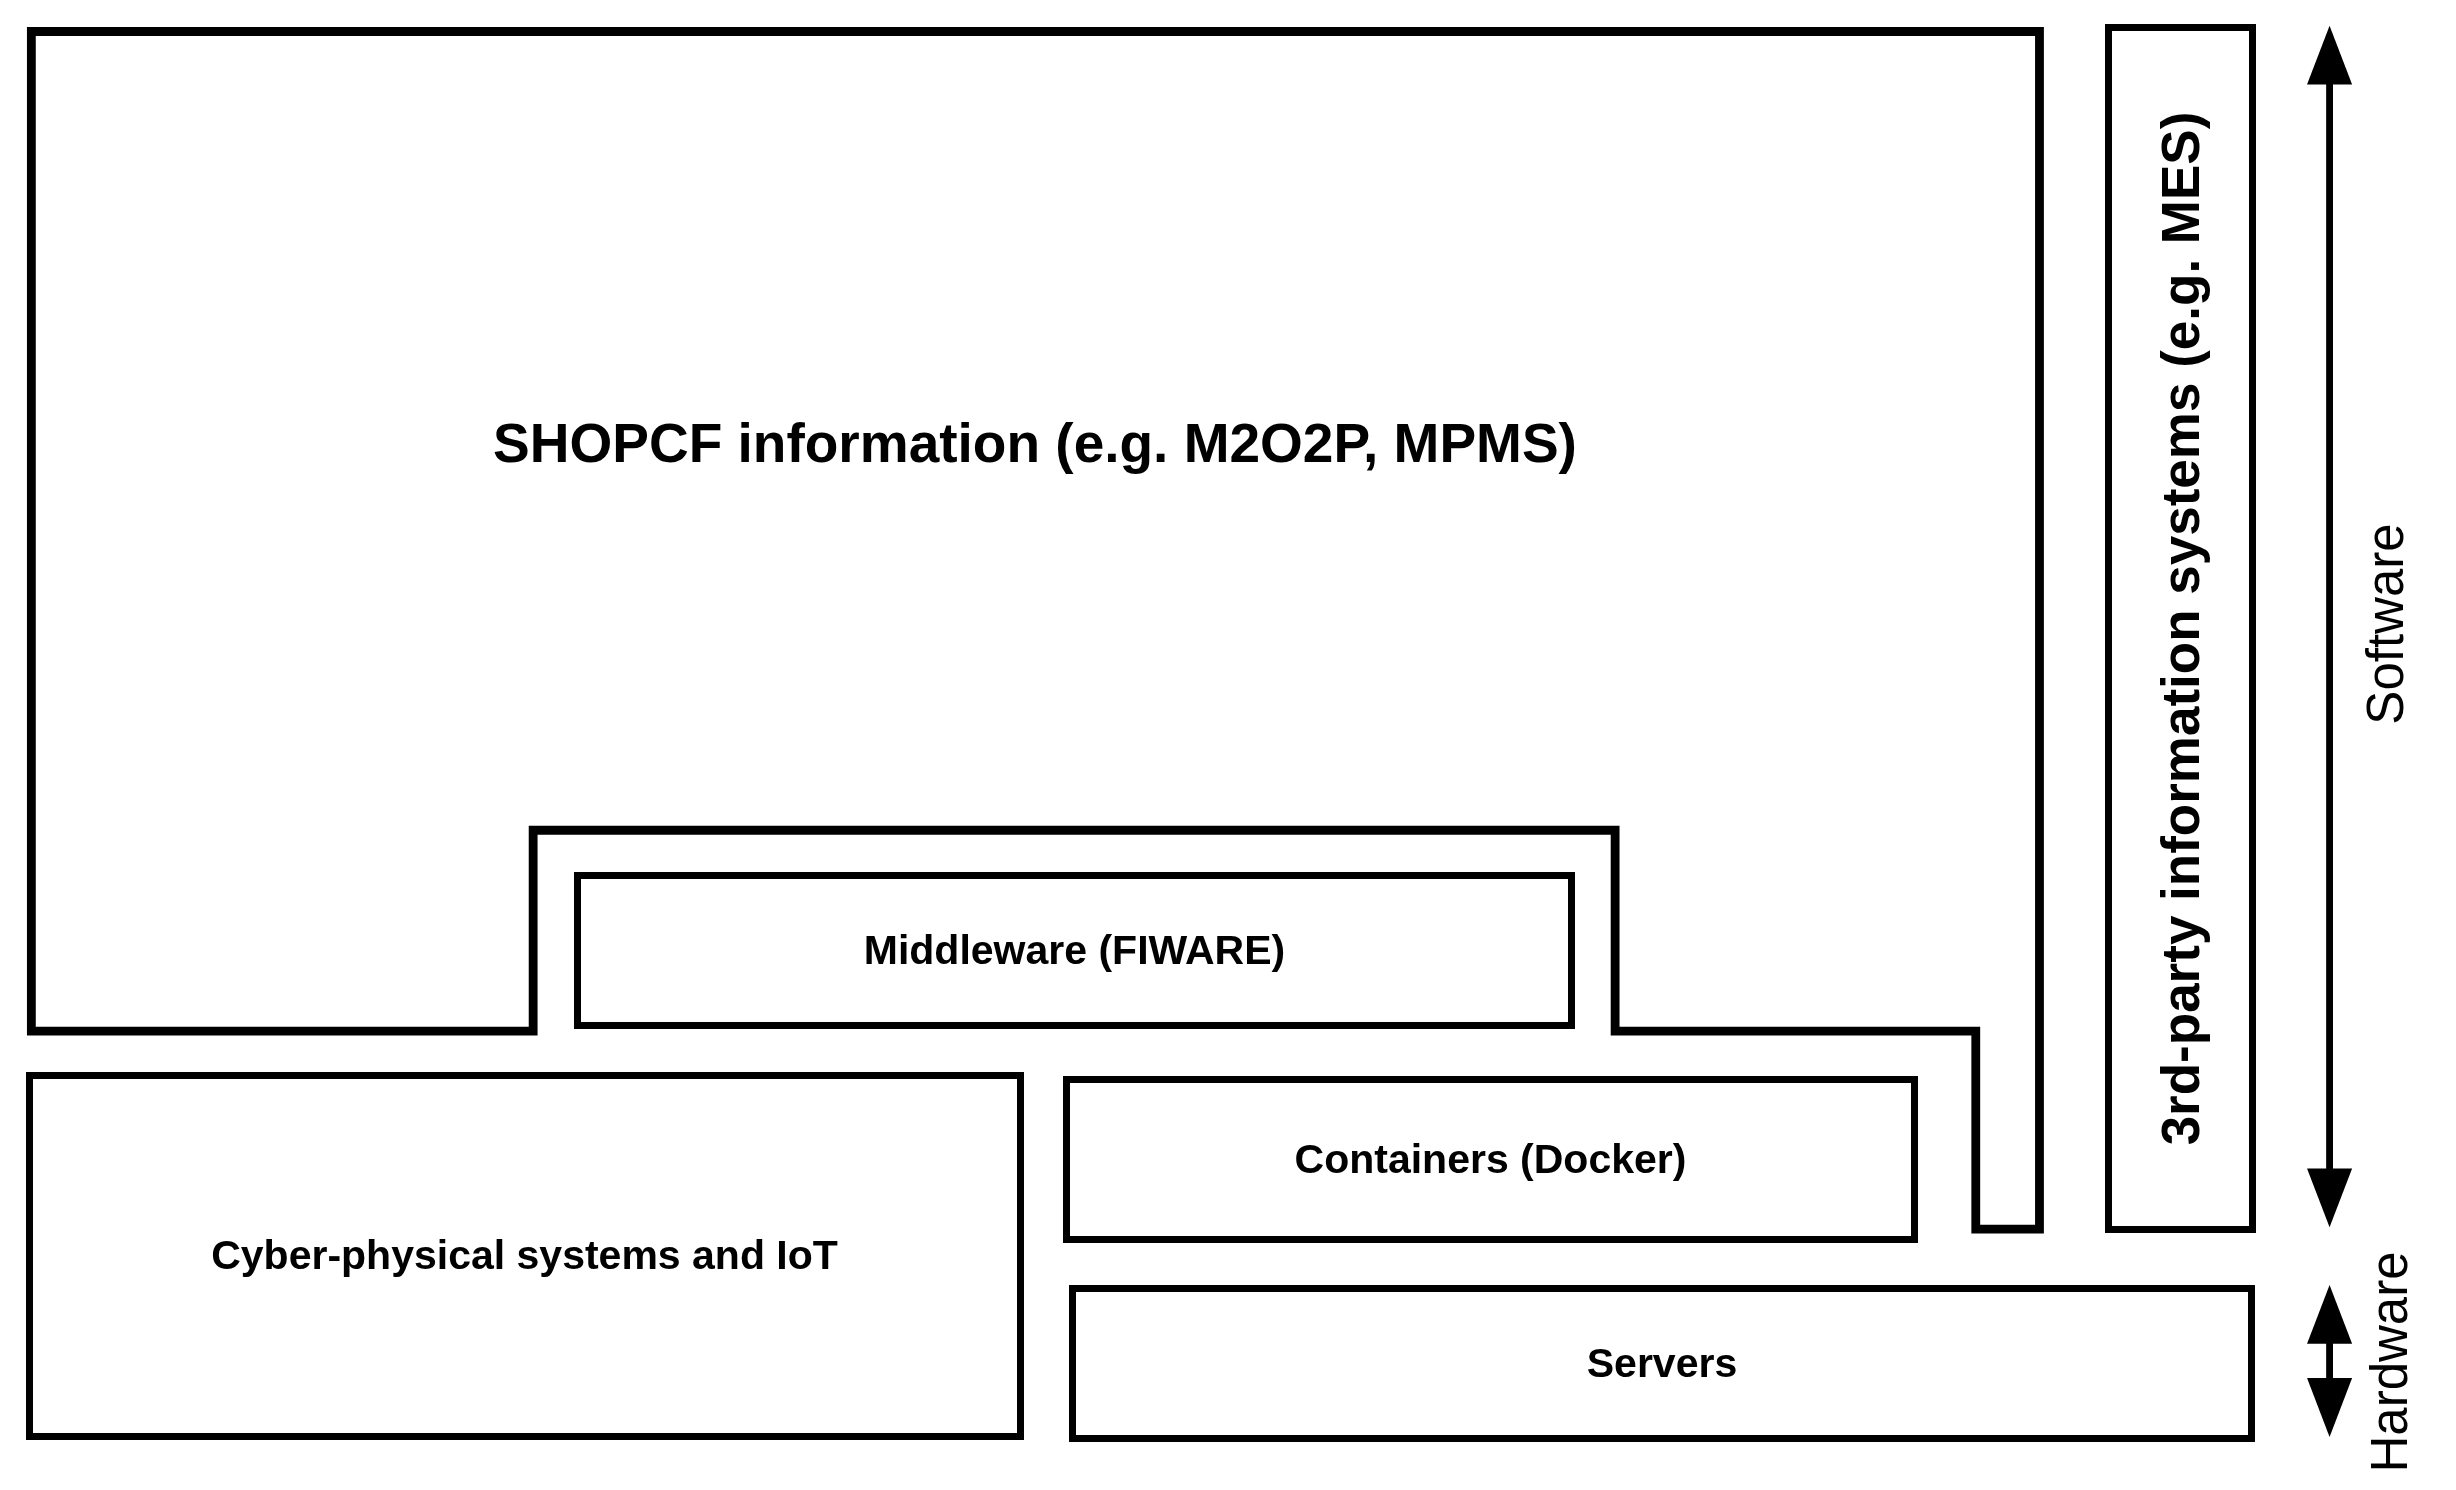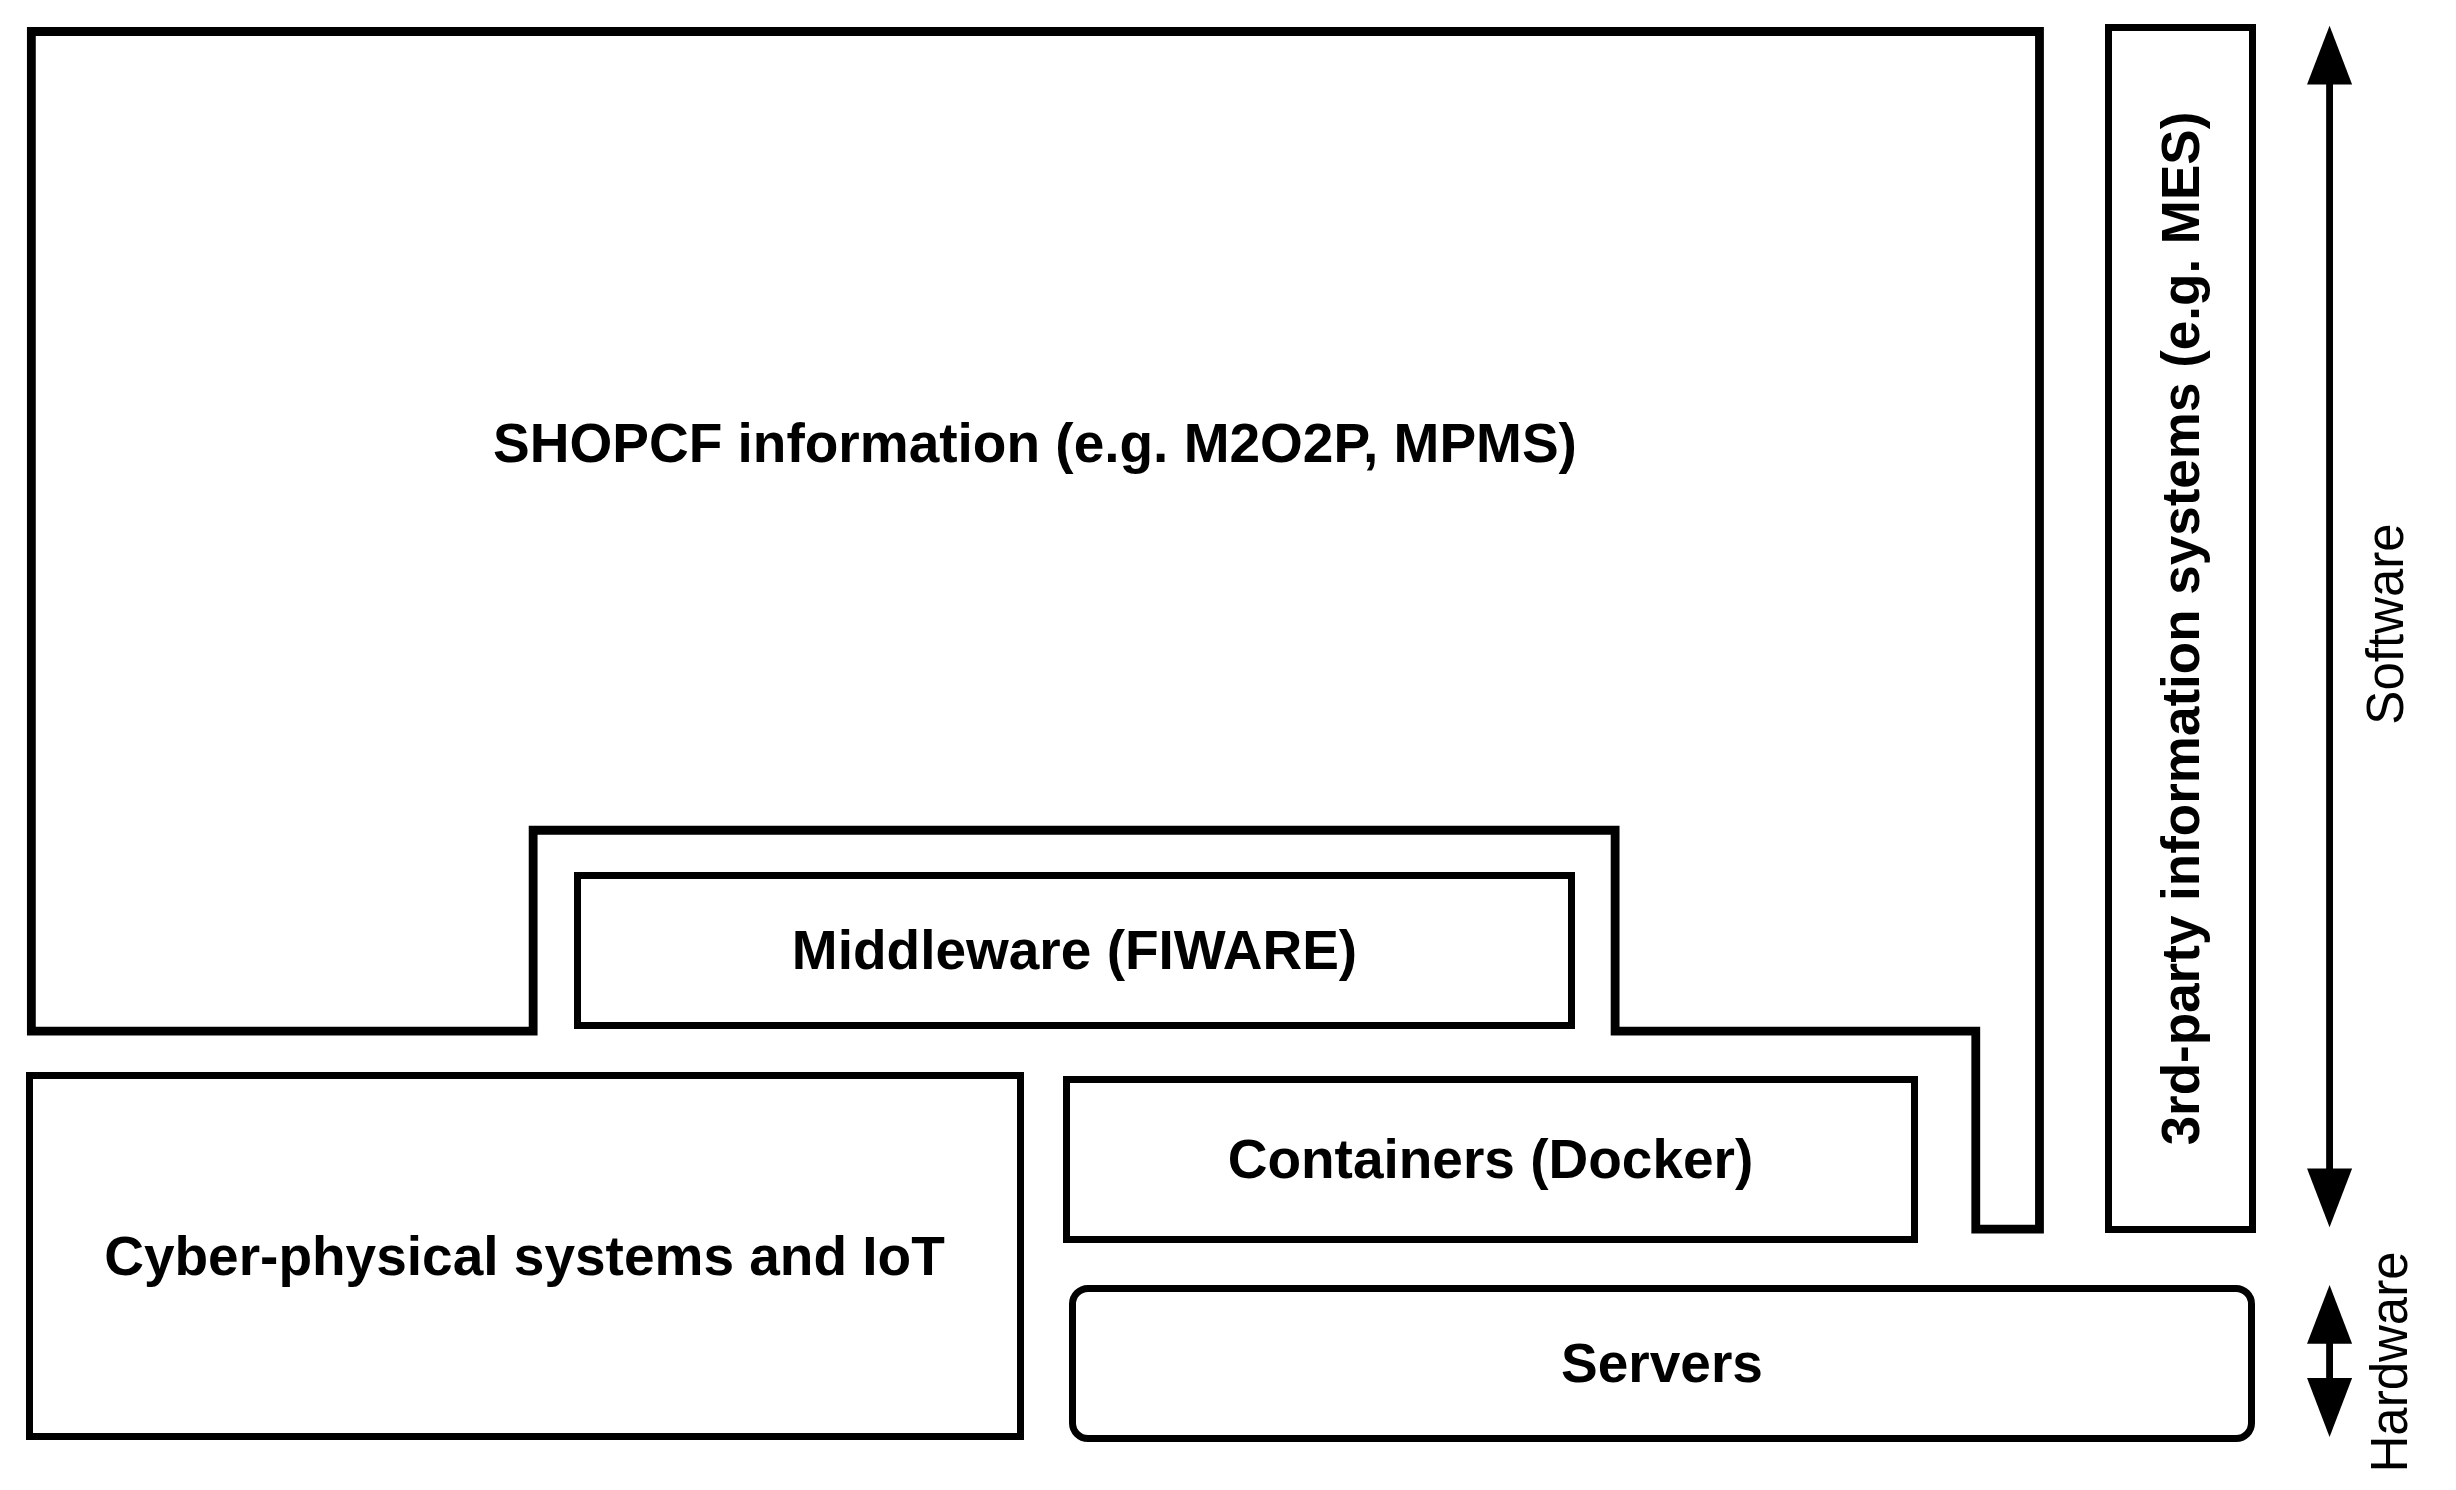--- a/index.html
+++ b/index.html
@@ -17,21 +17,21 @@
     position: absolute;
     box-sizing: border-box;
     border: 7.8px solid #000000;
     background: #ffffff;
     display: flex;
     align-items: center;
     justify-content: center;
   }
   .box-label {
     font-weight: 700;
-    font-size: 55px;
+    font-size: 41px;
     line-height: 1.25;
     text-align: center;
     white-space: nowrap;
   }
   .box-label.wrap2 { white-space: normal; line-height: 1.6; }
   .box-label.wrap2 span { display: block; white-space: nowrap; }
   .vertical-label {
     transform: rotate(-90deg);
     transform-origin: center center;
     white-space: nowrap;
@@ -49,21 +49,21 @@
     position: absolute;
     transform: translate(-50%, -50%) rotate(-90deg);
     white-space: nowrap;
     font-weight: 400;
     font-size: 51px;
   }
   
   #middleware-box  { left: 574px;  top: 872px;  width: 1001px; height: 157px; }
   #cyber-box       { left: 25.5px;   top: 1072px; width: 998px; height: 368px; }
   #containers-box  { left: 1063px; top: 1076px; width: 855px;  height: 167px; align-items: center; }
-  #servers-box     { left: 1069px; top: 1285px; width: 1186px; height: 157px; border-radius: 19px; }
+  #servers-box     { left: 1069px; top: 1285px; width: 1186px; height: 157px; }
   #third-party-box { left: 2105px; top: 23.5px;   width: 151px;  height: 1209px; }
   #shopcf-title    { left: 1035px; top: 443px; }
   #software-label  { left: 2385px; top: 624px; }
   #hardware-label  { left: 2389px; top: 1362px; }
 </style>
 </head>
 <body>
 
 <div id="diagram">
 

